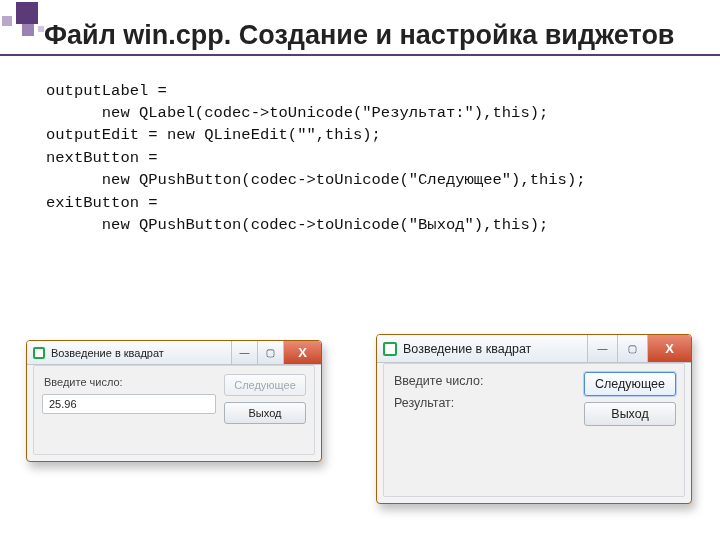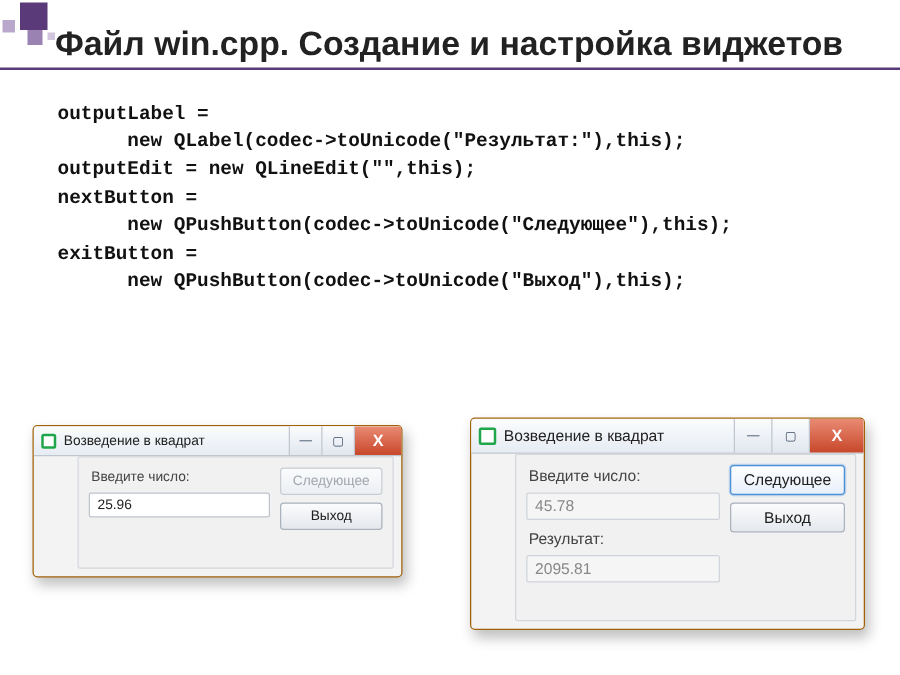--- a/index.html
+++ b/index.html
@@ -39,21 +39,21 @@
     font-weight: bold;
     color: #222;
     white-space: nowrap;
   }
 
   .code {
     position: absolute;
     top: 64px; left: 46px;
     font-family: "Courier New", monospace;
     font-size: 15.5px;
-    font-weight: bold;
+    font-weight: normal;
     color: #111;
     line-height: 1.45;
     white-space: pre;
   }
 
   
   .winrow {
     position: absolute;
     top: 334px; left: 18px;
     width: 690px; height: 190px;
@@ -120,21 +120,20 @@
 
   .winbody {
     position: absolute;
     top: 28px; left: 6px; right: 6px; bottom: 6px;
     background: #f1f1f1;
     border: 1px solid #d3d7dc;
     border-radius: 2px;
     display: flex;
     gap: 8px;
     padding: 8px;
-    margin-left: 29px;
   }
   .winA .winbody { top: 24px; }
 
   .leftcol { flex: 1; display: flex; flex-direction: column; gap: 6px; }
   .rightcol { width: 92px; display: flex; flex-direction: column; gap: 6px; }
   .winA .rightcol { width: 82px; }
 
   .lbl { color: #444; padding: 2px 0 0 2px; }
 
   .field {
@@ -229,23 +228,21 @@
       <span class="wintitle">Возведение в квадрат</span>
       <div class="winbtns">
         <div class="winbtn">—</div>
         <div class="winbtn">▢</div>
         <div class="winbtn close">X</div>
       </div>
     </div>
     <div class="winbody">
       <div class="leftcol">
         <div class="lbl">Введите число:</div>
-        <div class="field disabled">45.78</div>
         <div class="lbl">Результат:</div>
-        <div class="field disabled">2095.81</div>
       </div>
       <div class="rightcol">
         <div class="btn primary">Следующее</div>
         <div class="btn">Выход</div>
       </div>
     </div>
   </div>
 
 </div>
 

